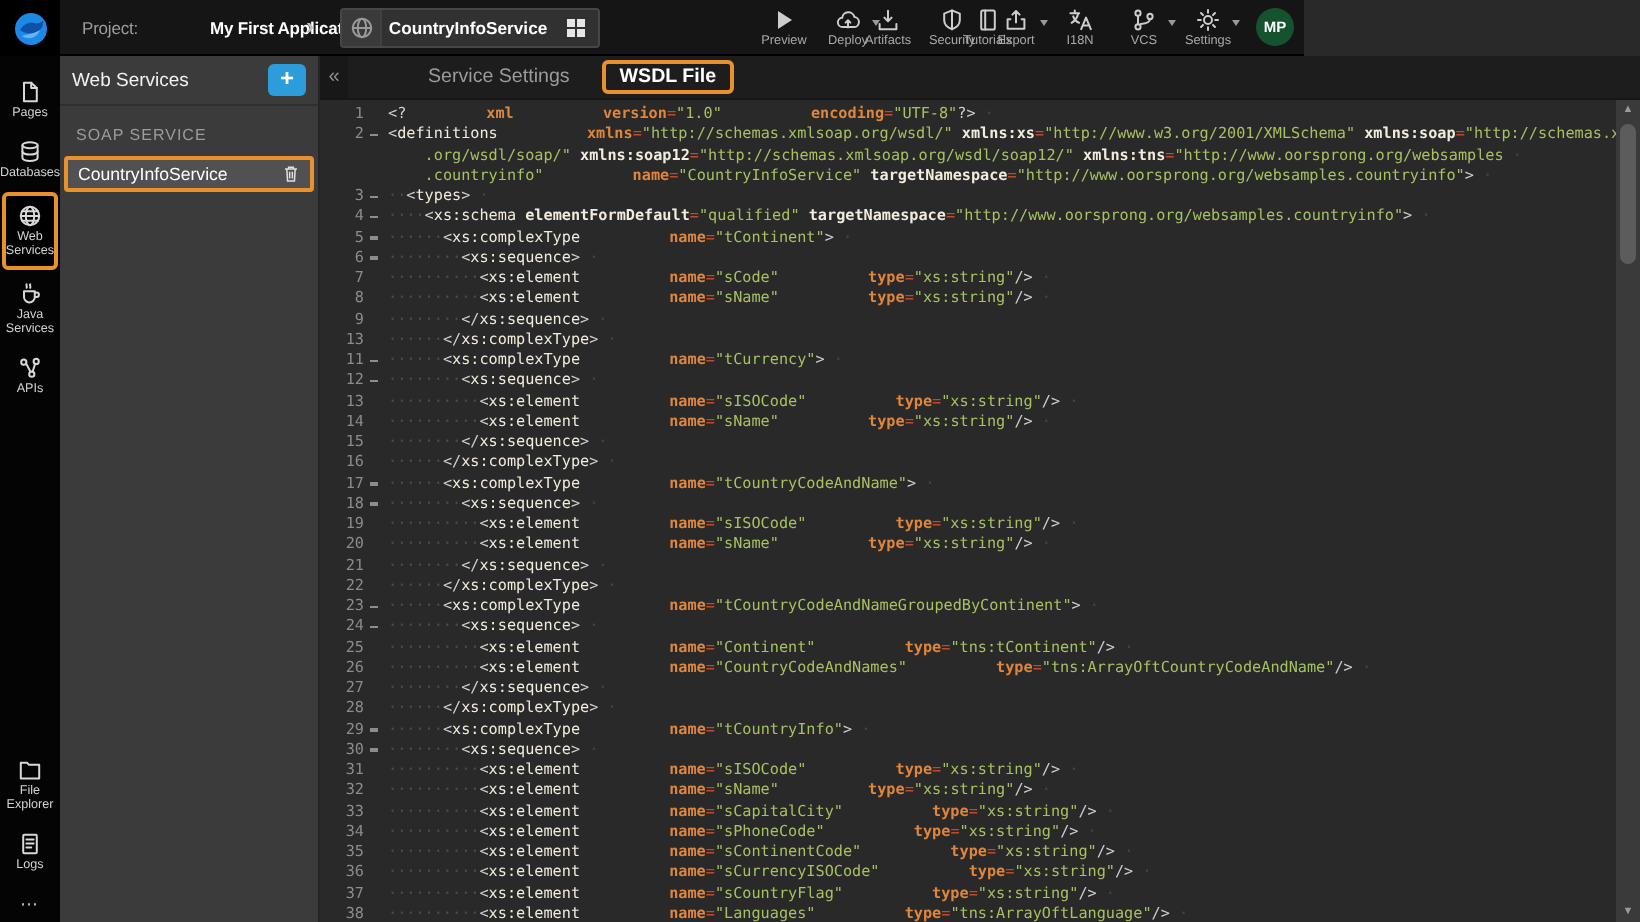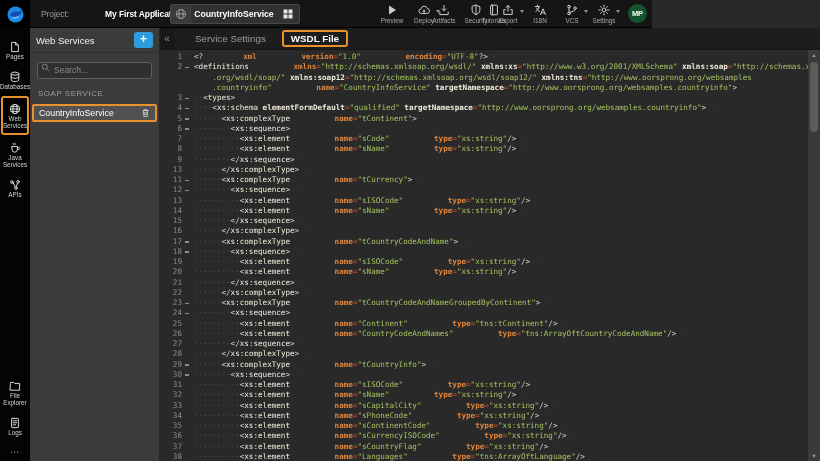--- a/index.html
+++ b/index.html
@@ -45,21 +45,21 @@
   #search-input{width:100%;height:17px;background:#2f2f2f;border:1px solid #606060;border-radius:3px;color:#cfcfcf;font-size:8.5px;padding:0 4px 0 16px;outline:none;}
   #search-input::placeholder{color:#8b8b8b;}
   #section-label{margin:10px 8px 6px;color:#9b9b9b;font-size:8px;letter-spacing:0.5px;}
   #service-item{margin:0 2px;height:18px;background:#515151;border:2px solid #E8912D;border-radius:2px;display:flex;align-items:center;padding:0 5px;cursor:pointer;}
   #service-item .silabel{flex:1;color:#fff;font-size:8.8px;}
   #service-item svg{width:9px;height:10px;color:#e0e0e0;}
   
   #content{position:absolute;left:160px;top:28px;width:660px;height:433px;background:#292929;}
   #tabbar{position:relative;height:22px;background:#1d1d1d;border-bottom:1px solid #161616;display:flex;align-items:center;}
   #collapse-btn{width:14px;height:100%;display:flex;align-items:center;justify-content:center;color:#8f8f8f;font-size:10px;cursor:pointer;background:#181818;}
-  .tab{font-size:9.8px;color:#9b9b9b;margin-left:21px;cursor:pointer;}
+  .tab{font-size:9.8px;color:#9b9b9b;margin-left:40px;cursor:pointer;}
   .tab.active{color:#fff;font-weight:bold;border:2px solid #E8912D;border-radius:3px;padding:1px 7px;margin-left:16px;text-align:center;}
   
   #editor{position:absolute;left:0;top:22px;width:648px;height:411px;overflow:hidden;font-family:"DejaVu Sans Mono",monospace;font-size:7.6px;padding-top:2px;}
   .crow{display:flex;height:10.25px;line-height:10.25px;white-space:pre;}
   .ln{width:22px;text-align:right;color:#8c8c8c;flex:none;}
   .fw{width:12px;flex:none;position:relative;}
   .fw i{position:absolute;left:3px;top:4.5px;width:4px;height:1.5px;background:#8c8c8c;display:block;}
   .cl{flex:1;overflow:hidden;}
   .ind{color:#4d4d4d;}
   .tk-p{color:#cfcfcf;}
@@ -262,27 +262,20 @@
         <span class="rlb">Logs</span>
       </div>
     </div>
   <div id="rail-more">⋯</div>
 </div>
 
 <div id="panel">
   <div id="panel-header">
     <span id="panel-title">Web Services</span>
     <span id="add-service">+</span>
-  </div>
-  <div id="search-wrap">
-    <svg viewBox="0 0 12 12" fill="none" stroke="currentColor" stroke-width="1.2">
-      <circle cx="5" cy="5" r="3.4"></circle>
-        <path d="M7.6 7.6L11 11"></path>
-    </svg>
-    <input id="search-input" placeholder="Search..." style="">
   </div>
   <div id="section-label">SOAP SERVICE</div>
   <div id="service-item">
     <span class="silabel">CountryInfoService</span>
     <svg viewBox="0 0 12 13" fill="none" stroke="currentColor" stroke-width="1">
       <path d="M2 3.2h8M4.4 3.2V2h3.2v1.2M3.2 3.2l.5 8h4.6l.5-8M5.1 5v4.5M6.9 5v4.5"></path>
     </svg>
   </div>
 </div>
 

